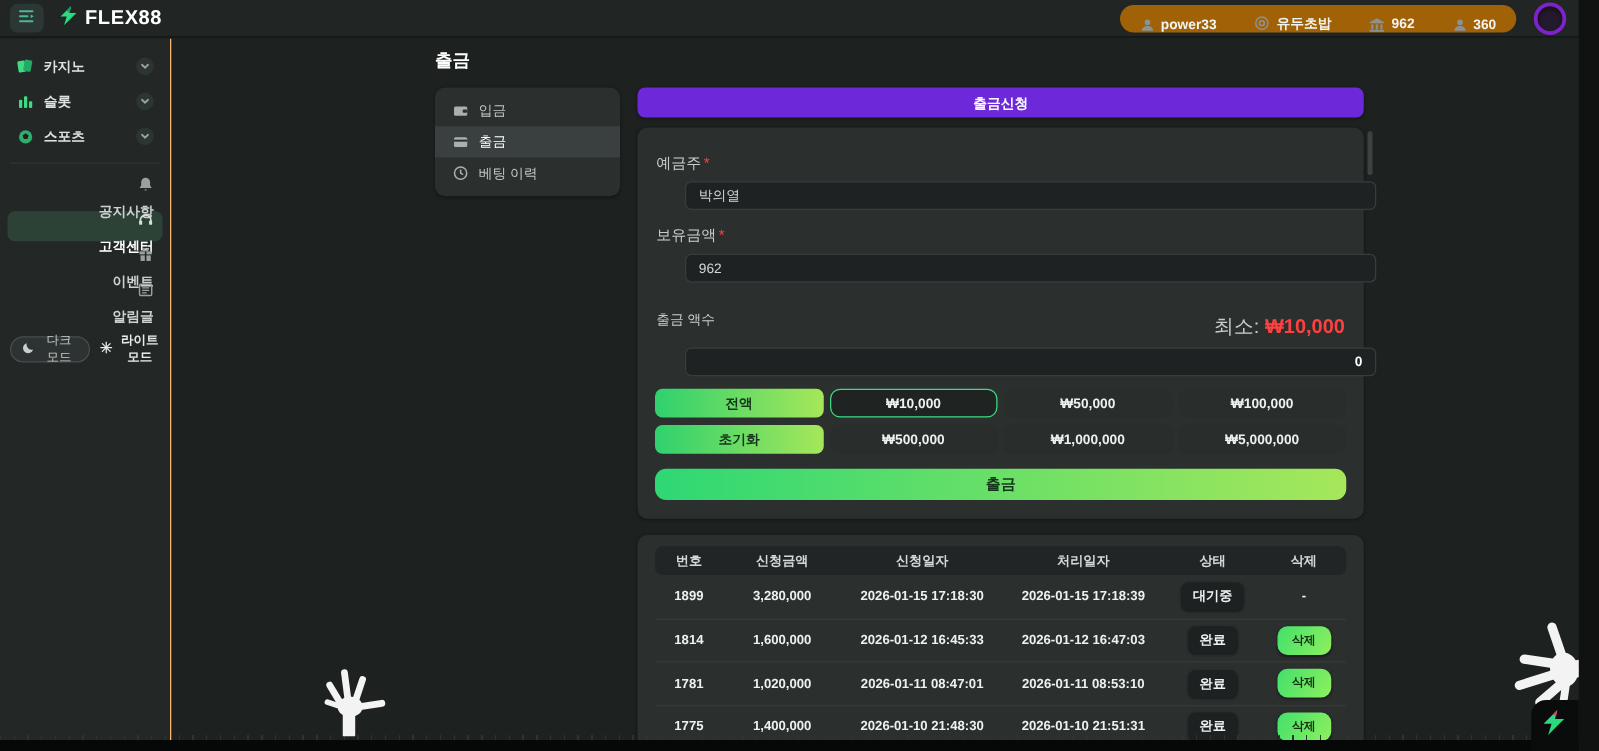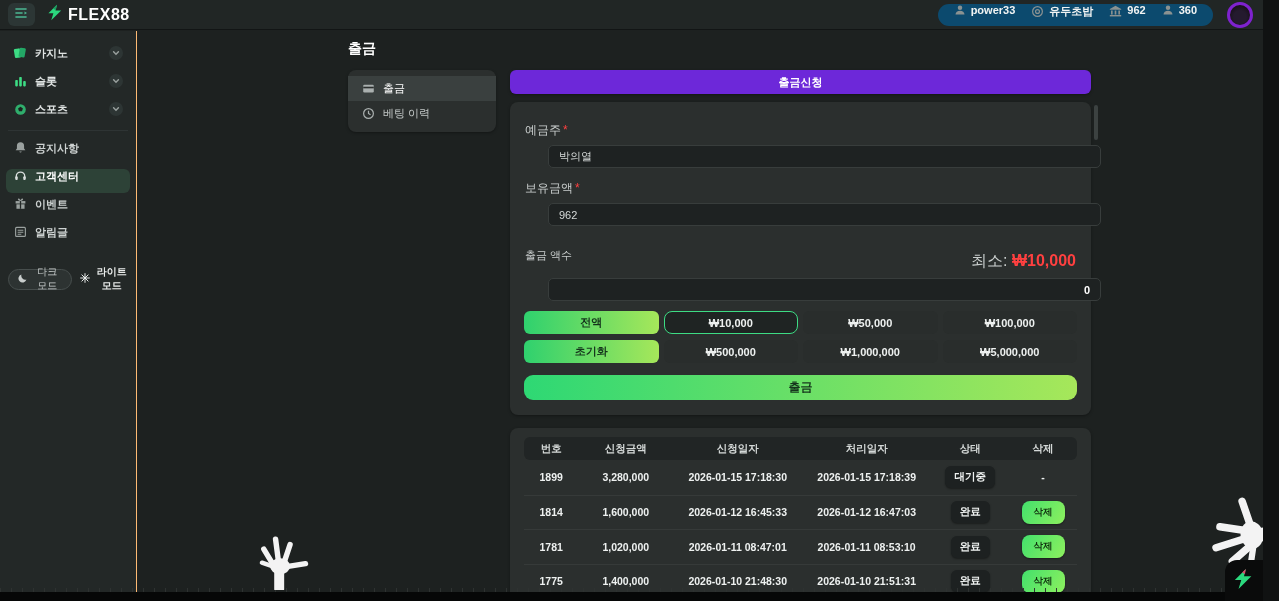--- a/index.html
+++ b/index.html
@@ -7,33 +7,33 @@
   body { font-family:"Liberation Sans","DejaVu Sans",sans-serif; }
   .app { position:relative; width:1263px; height:601px; background:#1d2120; overflow:hidden; color:#e7eae9; }
 
   
   .topbar { position:absolute; top:0; left:0; right:0; height:30px; background:#212625; border-bottom:1px solid #121515; display:flex; align-items:center; justify-content:space-between; padding:0 10px 0 8px; z-index:5; }
   .topbar-left { display:flex; align-items:center; gap:12px; }
   .menu-btn { width:27px; height:23px; background:#2c3635; border:none; border-radius:6px; display:flex; align-items:center; justify-content:center; cursor:pointer; }
   .brand { display:flex; align-items:center; gap:4px; }
   .brand b { font-size:16px; letter-spacing:.5px; color:#fff; }
   .topbar-right { display:flex; align-items:center; gap:14px; }
-  .user-pill { display:flex; align-items:flex-start; gap:16px; background:#0c4a6e; border-radius:13px; height:22px; padding:0 16px; }
+  .user-pill { display:flex; align-items:flex-end; gap:30px; background:#a16207; border-radius:13px; height:22px; padding:0 16px; }
   .stat { display:flex; align-items:center; gap:5px; font-size:11px; font-weight:bold; color:#f2f4f3; }
   .stat .ic { color:#8b9291; display:flex; }
   .avatar { width:26px; height:26px; border-radius:50%; background:radial-gradient(circle at 50% 60%, #241a2e 40%, #171019 75%); border:3px solid #7e22ce; cursor:pointer; }
 
   
   .sidebar { position:absolute; top:31px; left:0; bottom:0; width:137px; background:#232827; border-right:1px solid #fdba74; padding:10px 6px; z-index:4; }
   .side-item { display:flex; align-items:center; gap:8px; height:24px; padding:0 7px; border-radius:6px; margin-bottom:4px; font-size:11px; font-weight:bold; color:#dfe3e2; cursor:pointer; }
   .side-item .ic { display:flex; width:14px; justify-content:center; color:#3ddc84; }
   .side-item .lbl { flex:1; }
   .chev { width:14px; height:14px; border-radius:50%; background:#2d3534; display:flex; align-items:center; justify-content:center; color:#9aa19f; }
   .side-divider { height:1px; background:#2e3434; margin:9px 2px 10px; }
-  .side-link { display:flex; align-items:flex-start; gap:8px; height:24px; padding:0 7px; border-radius:6px; margin-bottom:4px; font-size:11px; font-weight:bold; color:#cdd2d1; cursor:pointer; }
+  .side-link { display:flex; align-items:flex-end; gap:8px; height:24px; padding:0 7px; border-radius:6px; margin-bottom:4px; font-size:11px; font-weight:bold; color:#cdd2d1; cursor:pointer;flex-direction:column; }
   .side-link .ic { display:flex; width:14px; justify-content:center; color:#9aa19f; }
   .side-link.active { background:#2d4237; color:#ffffff; }
   .side-link.active .ic { color:#d9dedd; }
   .mode-row { display:flex; align-items:center; gap:8px; margin-top:16px; padding-left:2px; }
   .mode-btn { display:flex; align-items:center; gap:5px; background:#2d3332; border:1px solid #474e4d; border-radius:11px; height:21px; padding:0 9px; font-size:10px; color:#c9cecd; cursor:pointer; font-family:inherit; }
   .mode-light { display:flex; align-items:center; gap:4px; background:none; border:none; font-size:10px; font-weight:bold; color:#e8ebea; cursor:pointer; font-family:inherit; }
 
   
   .main { position:absolute; left:137px; top:31px; right:0; bottom:0; }
   .page-title { position:absolute; left:211px; top:9px; font-size:14px; font-weight:bold; color:#fff; }
@@ -261,20 +261,29 @@
             </svg></span>
         <span>라이트 모드</span>
       </button>
     </div>
   </aside>
 
   <main class="main">
     <h1 class="page-title">출금</h1>
 
     <div class="subnav" id="subnav">
+        <div class="subnav-item">
+          <span class="ic">
+            <svg width="13" height="13" viewBox="0 0 16 16" fill="currentColor">
+              <rect x="1.5" y="4" width="13" height="9" rx="1.5"></rect>
+              <rect x="10" y="7" width="4.5" height="3" rx="1" fill="#2b2f2e"></rect>
+            </svg>
+          </span>
+          <span>입금</span>
+        </div>
         <div class="subnav-item active">
           <span class="ic">
             <svg width="13" height="13" viewBox="0 0 16 16" fill="currentColor">
               <rect x="1.5" y="3.5" width="13" height="9.5" rx="1.5"></rect>
               <rect x="1.5" y="5.8" width="13" height="2" fill="#2b2f2e"></rect>
             </svg>
           </span>
           <span>출금</span>
         </div>
         <div class="subnav-item">

